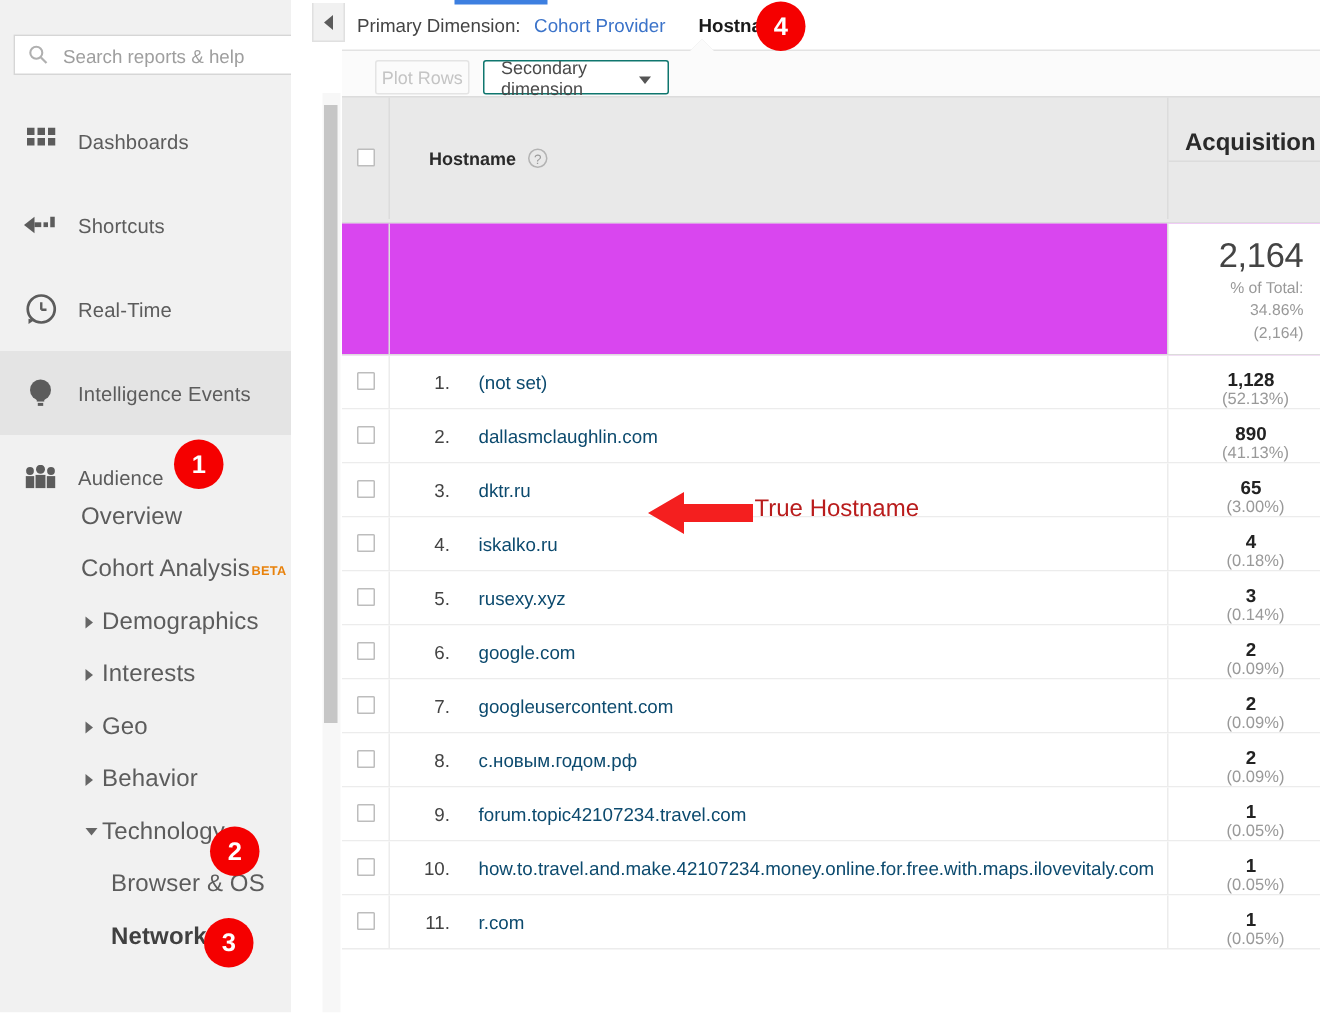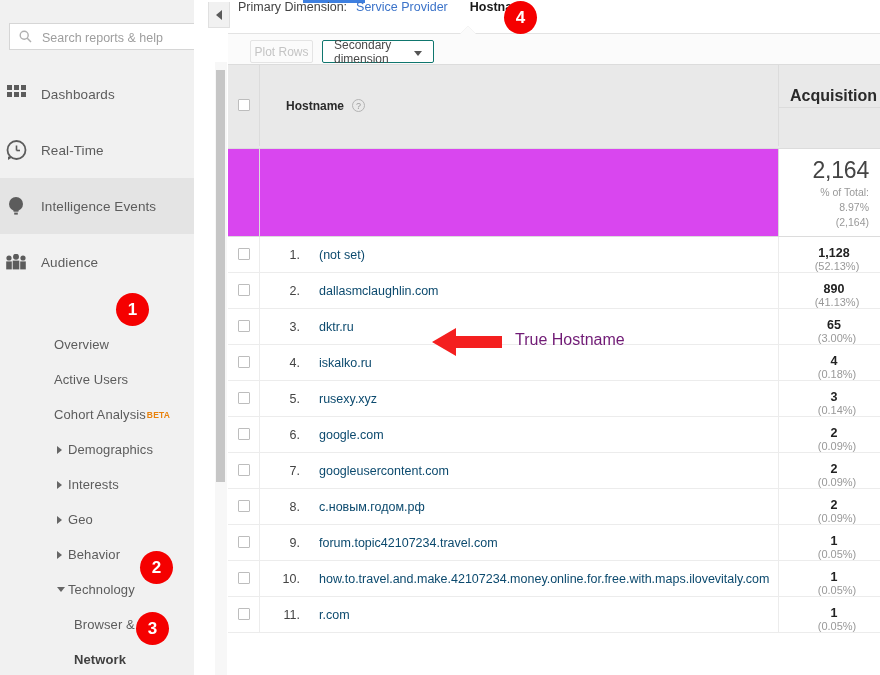--- a/index.html
+++ b/index.html
@@ -55,21 +55,21 @@
     color: #555;
   }
   .search-input::placeholder { color: #9e9e9e; opacity: 1; }
 
   .nav-top { position: absolute; left: 0; top: 66px; width: 215px; }
   .nav-item {
     position: relative;
     height: 56px;
     display: flex;
     align-items: center;
-    padding-left: 5px;
+    padding-left: 16px;
     box-sizing: border-box;
   }
   .nav-item.selected { background: #e4e4e4; }
   .nav-ico {
     width: 22px; height: 22px;
     margin-right: 14px;
     flex: 0 0 22px;
     display: flex; align-items: center; justify-content: center;
     color: #5c5c5c;
   }
@@ -82,21 +82,21 @@
   
   .submenu { position: absolute; left: 0; top: 327px; width: 215px; }
   .sub-item {
     position: relative;
     height: 35px;
     display: flex;
     align-items: center;
     box-sizing: border-box;
   }
   .sub-label {
-    font-size: 13px;
+    font-size: 16px;
     color: #5c5c5c;
     letter-spacing: .1px;
   }
   .sub-item.level0 { padding-left: 54px; }
   .sub-item.level2 { padding-left: 74px; }
   .sub-item.bold .sub-label { font-weight: bold; color: #404040; }
   .tri {
     position: absolute;
     left: 57px;
     width: 0; height: 0;
@@ -178,20 +178,21 @@
     position: absolute;
     left: 75px; top: 0;
     width: 62px; height: 3px;
     background: #3d7fe0;
   }
   .dim-bar {
     position: absolute;
     left: 0; top: 0;
     height: 33px;
     display: flex;
+    align-items: center;
     white-space: nowrap;
   }
   .dim-label {
     font-size: 12.5px;
     color: #444;
     margin-left: 10px;
   }
   .dim-link {
     font-size: 12.5px;
     color: #3b73c9;
@@ -248,21 +249,21 @@
   }
   .btn.plot-rows {
     left: 22px; top: 6px;
     width: 63px; height: 23px;
     color: #c4c4c4;
     border-color: #e4e4e4;
     background: #fbfbfb;
   }
   .btn.secondary {
     left: 94px; top: 6px;
-    width: 112px; height: 23px;
+    width: 124px; height: 23px;
     justify-content: flex-start;
     padding-left: 11px;
   }
   .caret-dn {
     position: absolute;
     right: 11px; top: 10px;
     width: 0; height: 0;
     border-style: solid;
     border-width: 5px 4.5px 0 4.5px;
     border-color: #555 transparent transparent transparent;
@@ -430,24 +431,23 @@
   .anno-arrow {
     position: absolute;
     left: 432px; top: 327px;
     width: 70px; height: 30px;
     z-index: 50;
   }
   .anno-text {
     position: absolute;
     left: 503px; top: 331px;
     font-size: 16px;
-    color: #701a75;
+    color: #b91c1c;
     z-index: 50;
     white-space: nowrap;
-    padding-left: 12px;
   }
 </style>
 </head>
 <body>
 
 <div class="app">
 
   <div class="sidebar">
 
     <div class="search-wrap">
@@ -469,20 +469,31 @@
               <rect x="7" y="0" width="5" height="5"></rect>
               <rect x="14" y="0" width="5" height="5"></rect>
             <rect x="0" y="7" width="5" height="5"></rect>
               <rect x="7" y="7" width="5" height="5"></rect>
               <rect x="14" y="7" width="5" height="5"></rect>
           </svg>
         </span>
         <span class="nav-label">Dashboards</span>
       </div>
 
+      <div class="nav-item">
+        <span class="nav-ico">
+          <svg width="22" height="14" viewBox="0 0 22 14" fill="#5c5c5c">
+            <polygon points="0,7 7,1.5 7,12.5"></polygon>
+            <rect x="7" y="5.2" width="4.5" height="3.2"></rect>
+            <rect x="13" y="5.2" width="3" height="3.2"></rect>
+            <rect x="17.5" y="1.5" width="3" height="7"></rect>
+          </svg>
+        </span>
+        <span class="nav-label">Shortcuts</span>
+      </div>
 
       <div class="nav-item">
         <span class="nav-ico">
           <svg width="21" height="21" viewBox="0 0 21 21">
             <path d="M10.5 1a9 9 0 1 0 0 18 9 9 0 0 0 0-18z" fill="none" stroke="#5c5c5c" stroke-width="1.8"></path>
             <path d="M2 16.5 L2 20 L6 17.4 Z" fill="#5c5c5c"></path>
             <line x1="10.5" y1="5.5" x2="10.5" y2="10.5" stroke="#5c5c5c" stroke-width="1.6"></line>
             <line x1="10.5" y1="10.5" x2="14" y2="10.5" stroke="#5c5c5c" stroke-width="1.6"></line>
           </svg>
         </span>
@@ -513,23 +524,20 @@
         </span>
         <span class="nav-label">Audience</span>
       </div>
     </div>
 
     <div class="submenu">
       <div class="sub-item level0">
         <span class="sub-label">Overview</span>
       </div>
       <div class="sub-item level0">
-        <span class="sub-label">Active Users</span>
-      </div>
-      <div class="sub-item level0">
         <span class="sub-label">Cohort Analysis</span>
           <span class="beta">BETA</span>
       </div>
       <div class="sub-item has-tri">
         <span class="tri right"></span>
         <span class="sub-label">Demographics</span>
       </div>
       <div class="sub-item has-tri">
         <span class="tri right"></span>
         <span class="sub-label">Interests</span>
@@ -562,21 +570,21 @@
   <div class="collapse-btn">
     <span class="cb-tri"></span>
   </div>
 
   <div class="main">
 
     <div class="tab-underline"></div>
 
     <div class="dim-bar">
       <span class="dim-label">Primary Dimension:</span>
-      <span class="dim-link">Service Provider</span>
+      <span class="dim-link">Cohort Provider</span>
       <span class="dim-active">Hostname</span>
     </div>
     <div class="notch-line"></div>
     <div class="notch"></div>
     <div class="dim-sep"></div>
 
     <div class="toolbar">
       <div class="btn plot-rows">Plot Rows</div>
       <div class="btn secondary">
         <span>Secondary dimension</span>
@@ -604,21 +612,21 @@
           </div>
         </div>
       </div>
 
       <div class="totals">
         <div class="tot-check"></div>
         <div class="tot-mid"></div>
         <div class="tot-val">
           <div class="tot-big">2,164</div>
           <div class="tot-small">% of Total:</div>
-          <div class="tot-small">8.97%</div>
+          <div class="tot-small">34.86%</div>
           <div class="tot-small">(2,164)</div>
         </div>
       </div>
 
       <div class="trow">
         <div class="cell-check">
             <span class="cb"></span>
           </div>
         <div class="cell-name">
           <span class="rownum">1.</span>

